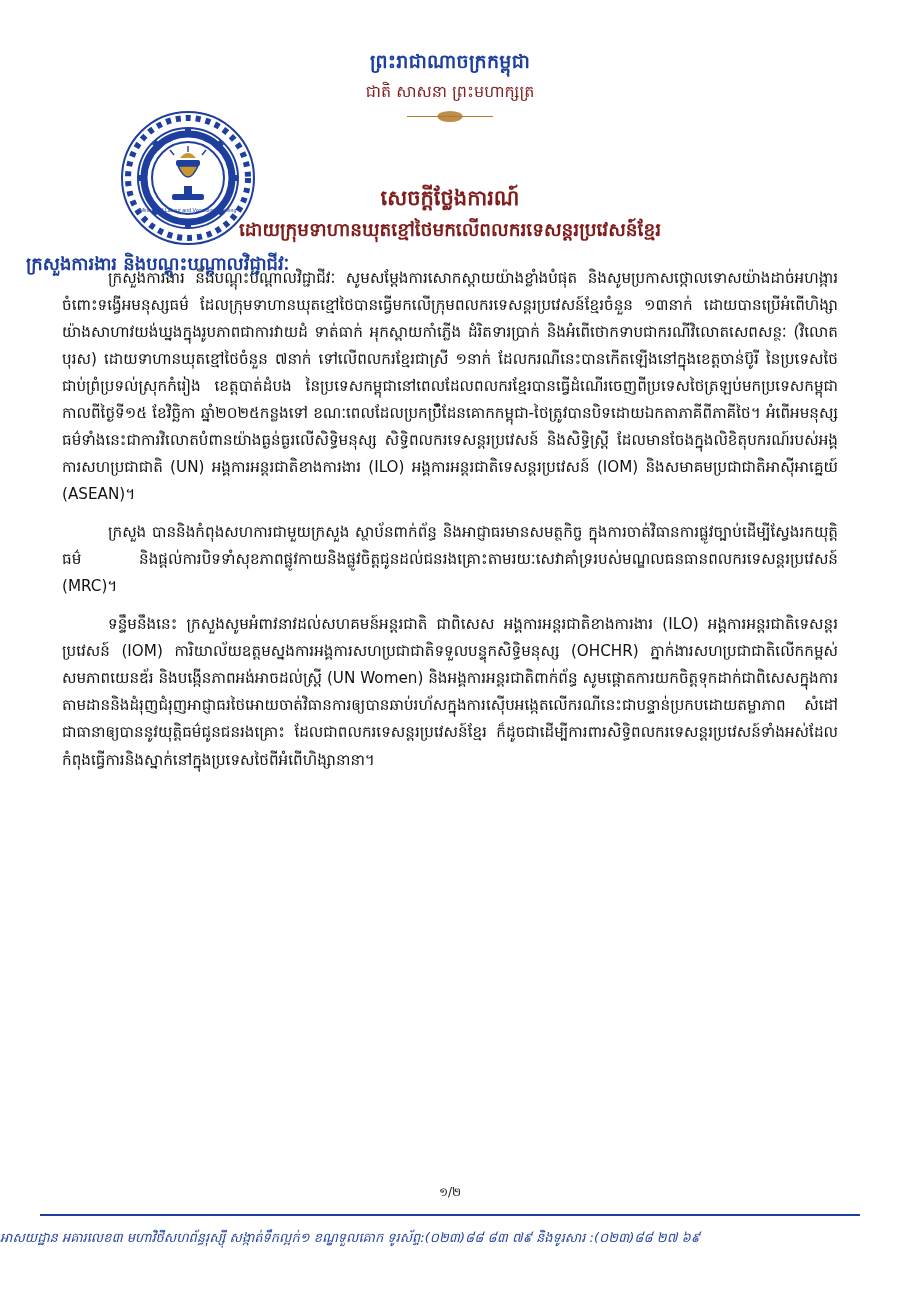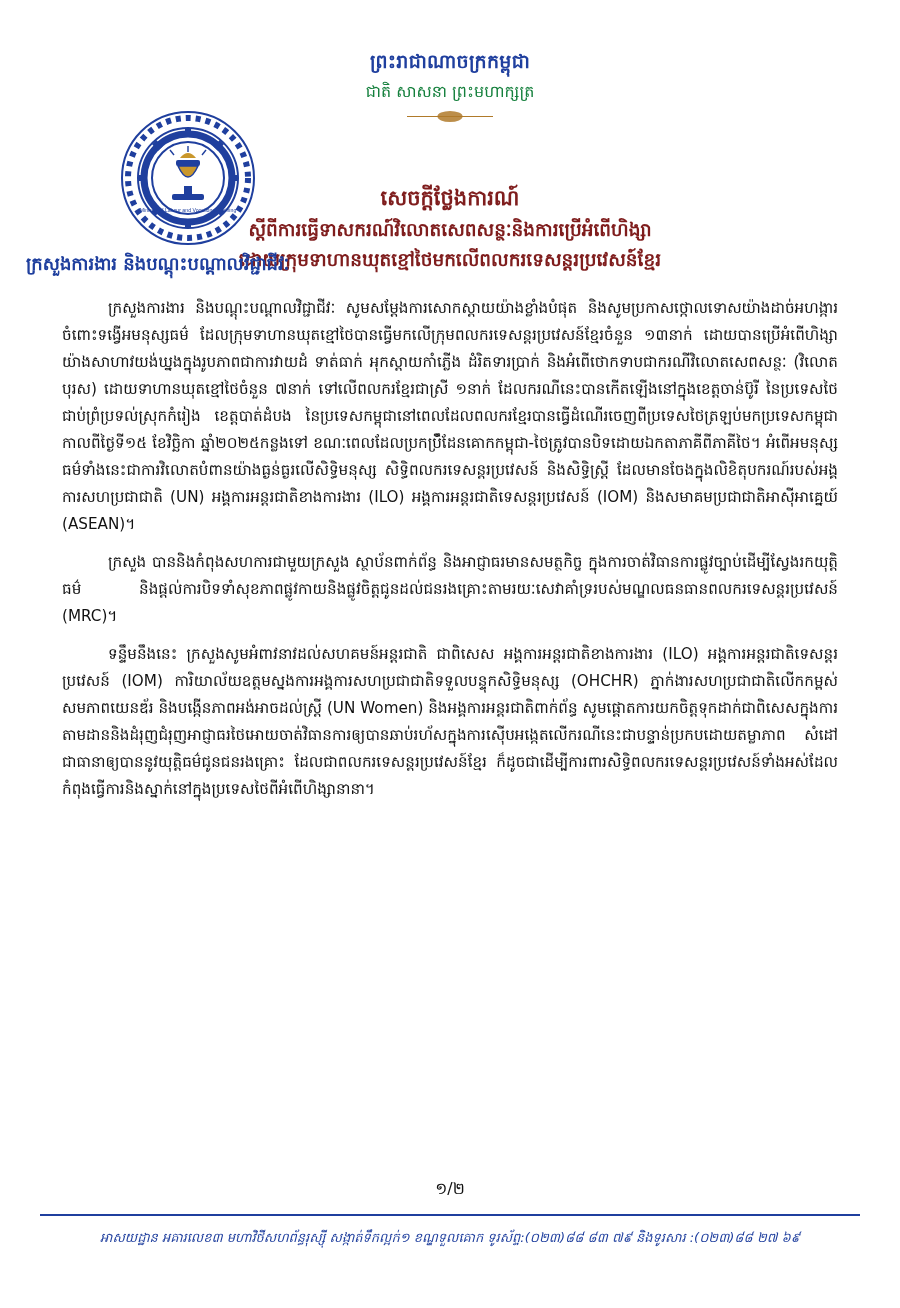--- a/index.html
+++ b/index.html
@@ -28,21 +28,21 @@
     padding-top: 48px;
   }
   .kingdom-title {
     color: #1f3f9e;
     font-size: 19px;
     font-weight: bold;
     letter-spacing: 0.3px;
     line-height: 1.4;
   }
   .kingdom-motto {
-    color: #15803d;
+    color: #7f1d1d;
     font-size: 16px;
     line-height: 1.6;
     margin-top: 4px;
   }
   .divider-orn {
     margin: 6px auto 0;
     width: 86px;
     height: 14px;
     position: relative;
   }
@@ -111,35 +111,35 @@
   .body-text p {
     margin: 0 0 11px 0;
     text-indent: 46px;
   }
   
   .page-number {
     position: absolute;
     left: 0; right: 0;
     bottom: 66px;
     text-align: center;
-    font-size: 16px;
+    font-size: 12px;
     color: #111111;
   }
   .footer-rule {
     position: absolute;
     left: 40px; right: 40px;
     bottom: 52px;
     height: 2px;
     background: #1f3f9e;
   }
   .footer-text {
     position: absolute;
     left: 0; right: 0;
     bottom: 20px;
-    text-align: center;
+    text-align: left;
     font-size: 13px;
     font-style: italic;
     color: #1f3f9e;
   }
 </style>
 </head>
 <body>
 
 <div class="page">
 
@@ -180,21 +180,20 @@
         <line x1="84" y1="47" x2="88" y2="42"></line>
       </g>
       <text x="70" y="104" font-size="5.2" text-anchor="middle" fill="#1f3f9e" font-family="Liberation Sans, sans-serif">Ministry of Labour and Vocational Training</text>
     </svg>
   </div>
 
   <div class="ministry-line">ក្រសួងការងារ និងបណ្តុះបណ្តាលវិជ្ជាជីវៈ</div>
 
   <div class="doc-title">
     <div class="t1">សេចក្តីថ្លែងការណ៍</div>
-    <div class="t2">ស្តីពីការធ្វើទាសករណ៍វិលោតសេពសន្ថៈនិងការប្រើអំពើហិង្សា</div>
     <div class="t2">ដោយក្រុមទាហានឃុតខ្មៅថៃមកលើពលករទេសន្តរប្រវេសន៍ខ្មែរ</div>
   </div>
 
   <div class="body-text">
     <p>ក្រសួងការងារ និងបណ្តុះបណ្តាលវិជ្ជាជីវៈ សូមសម្តែងការសោកស្តាយយ៉ាងខ្លាំងបំផុត និងសូមប្រកាសថ្កោលទោសយ៉ាងដាច់អហង្ការចំពោះទង្វើអមនុស្សធម៌ ដែលក្រុមទាហានឃុតខ្មៅថៃបានធ្វើមកលើក្រុមពលករទេសន្តរប្រវេសន៍ខ្មែរចំនួន ១៣នាក់ ដោយបានប្រើអំពើហិង្សាយ៉ាងសាហាវយង់ឃ្នងក្នុងរូបភាពជាការវាយដំ ទាត់ធាក់ អុកស្តាយកាំភ្លើង ដំរិតទារប្រាក់ និងអំពើថោកទាបជាករណីវិលោតសេពសន្ថៈ (វិលោតបុរស) ដោយទាហានឃុតខ្មៅថៃចំនួន ៧នាក់ ទៅលើពលករខ្មែរជាស្រី ១នាក់ ដែលករណីនេះបានកើតឡើងនៅក្នុងខេត្តចាន់ប៊ូរី នៃប្រទេសថៃ ជាប់ព្រំប្រទល់ស្រុកកំរៀង ខេត្តបាត់ដំបង នៃប្រទេសកម្ពុជានៅពេលដែលពលករខ្មែរបានធ្វើដំណើរចេញពីប្រទេសថៃត្រឡប់មកប្រទេសកម្ពុជា កាលពីថ្ងៃទី១៥ ខែវិច្ឆិកា ឆ្នាំ២០២៥កន្លងទៅ ខណៈពេលដែលប្រកប្រឹំដែនគោកកម្ពុជា-ថៃត្រូវបានបិទដោយឯកតាភាគីពីភាគីថៃ។ អំពើអមនុស្សធម៌ទាំងនេះជាការវិលោតបំពានយ៉ាងធ្ងន់ធ្ងរលើសិទ្ធិមនុស្ស សិទ្ធិពលករទេសន្តរប្រវេសន៍ និងសិទ្ធិស្ត្រី ដែលមានចែងក្នុងលិខិតុបករណ៍របស់អង្គការសហប្រជាជាតិ (UN) អង្គការអន្តរជាតិខាងការងារ (ILO) អង្គការអន្តរជាតិទេសន្តរប្រវេសន៍ (IOM) និងសមាគមប្រជាជាតិអាស៊ីអាគ្នេយ៍ (ASEAN)។</p>
     <p>ក្រសួង បាននិងកំពុងសហការជាមួយក្រសួង ស្ថាប័នពាក់ព័ន្ធ និងអាជ្ញាធរមានសមត្ថកិច្ច ក្នុងការចាត់វិធានការផ្លូវច្បាប់ដើម្បីស្វែងរកយុត្តិធម៌ និងផ្តល់ការបិទទាំសុខភាពផ្លូវកាយនិងផ្លូវចិត្តជូនដល់ជនរងគ្រោះតាមរយៈសេវាគាំទ្ររបស់មណ្ឌលធនធានពលករទេសន្តរប្រវេសន៍ (MRC)។</p>
     <p>ទន្ទឹមនឹងនេះ ក្រសួងសូមអំពាវនាវដល់សហគមន៍អន្តរជាតិ ជាពិសេស អង្គការអន្តរជាតិខាងការងារ (ILO) អង្គការអន្តរជាតិទេសន្តរប្រវេសន៍ (IOM) ការិយាល័យឧត្តមស្នងការអង្គការសហប្រជាជាតិទទួលបន្ទុកសិទ្ធិមនុស្ស (OHCHR) ភ្នាក់ងារសហប្រជាជាតិលើកកម្ពស់សមភាពយេនឌ័រ និងបង្កើនភាពអង់អាចដល់ស្ត្រី (UN Women) និងអង្គការអន្តរជាតិពាក់ព័ន្ធ សូមផ្តោតការយកចិត្តទុកដាក់ជាពិសេសក្នុងការតាមដាននិងដំរុញជំរុញអាជ្ញាធរថៃអោយចាត់វិធានការឲ្យបានឆាប់រហ័សក្នុងការស៊ើបអង្កេតលើករណីនេះជាបន្ទាន់ប្រកបដោយតម្លាភាព សំដៅជាធានាឲ្យបាននូវយុត្តិធម៌ជូនជនរងគ្រោះ ដែលជាពលករទេសន្តរប្រវេសន៍ខ្មែរ ក៏ដូចជាដើម្បីការពារសិទ្ធិពលករទេសន្តរប្រវេសន៍ទាំងអស់ដែលកំពុងធ្វើការនិងស្នាក់នៅក្នុងប្រទេសថៃពីអំពើហិង្សានានា។</p>
   </div>
 
   <div class="page-number">១/២</div>

